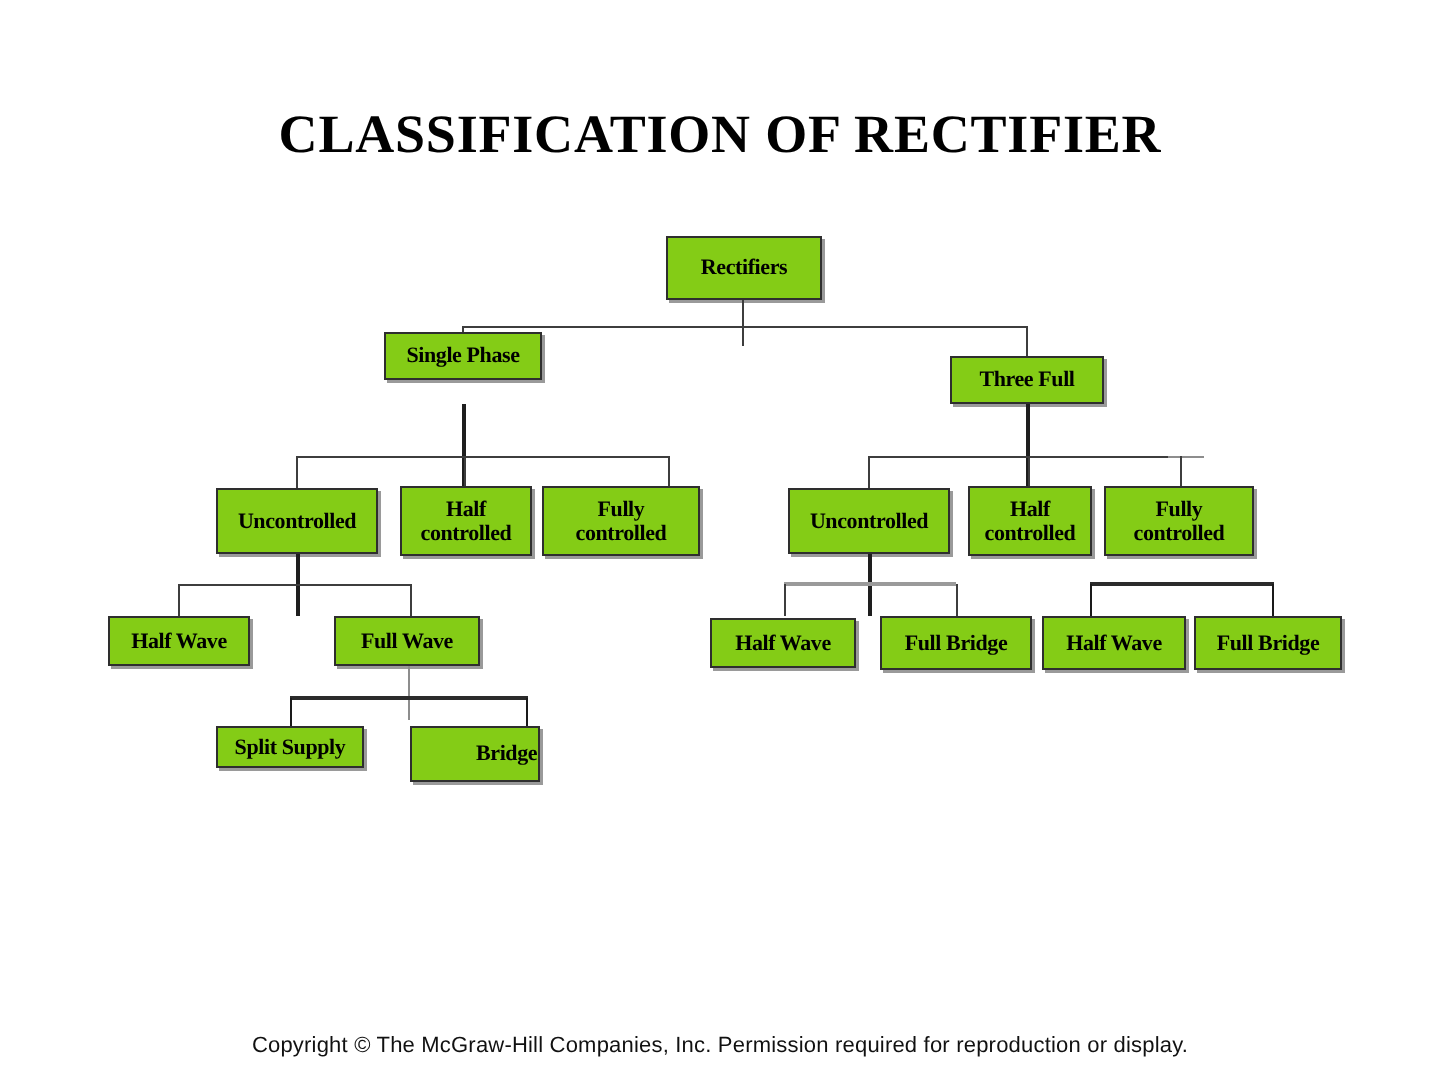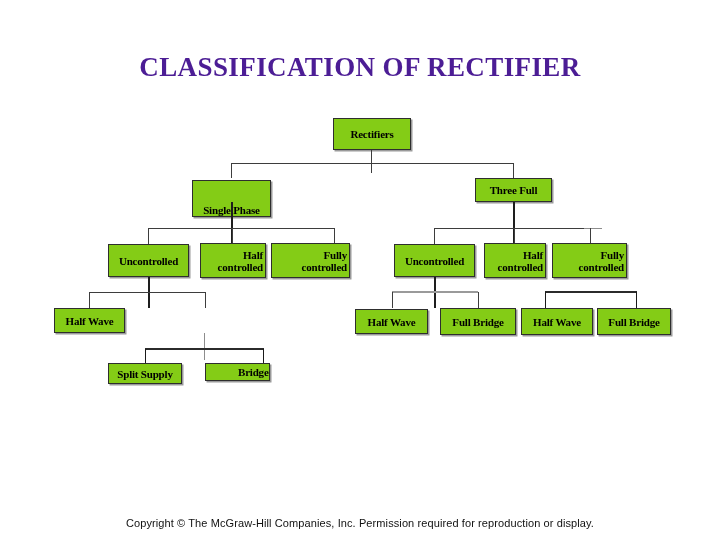--- a/index.html
+++ b/index.html
@@ -26,21 +26,21 @@
   #page-title {
     position: absolute;
     left: 0;
     top: 52px;
     width: 720px;
     text-align: center;
     font-family: "Liberation Serif", "DejaVu Serif", serif;
     font-weight: bold;
     font-size: 27px;
     letter-spacing: 0.4px;
-    color: #4c1d95;
+    color: #000000;
     white-space: nowrap;
   }
 
   #diagram {
     position: absolute;
     left: 0;
     top: 0;
     width: 720px;
     height: 470px;
   }
@@ -71,21 +71,21 @@
     text-align: center;
     color: #000000;
     font-family: "Liberation Serif", "DejaVu Serif", serif;
     font-weight: bold;
     font-size: 11px;
     line-height: 12px;
     letter-spacing: -0.2px;
     padding: 0 2px;
     overflow: hidden;
   }
-  .node.two-line { line-height: 12px; text-align: right; }
+  .node.two-line { line-height: 12px; }
   .node .lbl { display: block; width: 100%; }
 
   #footer-note {
     position: absolute;
     left: 0;
     top: 517px;
     width: 720px;
     text-align: center;
     font-family: "Liberation Sans", sans-serif;
     font-size: 11px;
@@ -106,21 +106,21 @@
     <div class="node" style="left:333px; top:118px; width:78px; height:32px;">
       <span class="lbl">Rectifiers</span>
     </div>
 
     <div class="ln v" style="left:371px; top:150px; width:1px; height:23px;"></div>
 
     <div class="ln h" style="left:231px; top:163px; width:282px; height:1px;"></div>
     <div class="ln v" style="left:231px; top:163px; width:1px; height:15px;"></div>
     <div class="ln v" style="left:513px; top:163px; width:1px; height:15px;"></div>
 
-    <div class="node" style="left:192px; top:180px; width:79px; height:37px;align-items:flex-end;">
+    <div class="node" style="left:192px; top:166px; width:79px; height:24px;">
       <span class="lbl">Single Phase</span>
     </div>
     <div class="node" style="left:475px; top:178px; width:77px; height:24px;">
       <span class="lbl">Three Full</span>
     </div>
 
     <div class="ln thick-v" style="left:231px; top:202px; width:2px; height:46px;"></div>
     <div class="ln h" style="left:148px; top:228px; width:186px; height:1px;"></div>
     <div class="ln v" style="left:148px; top:228px; width:1px; height:16px;"></div>
     <div class="ln v" style="left:232px; top:228px; width:1px; height:16px;"></div>
@@ -163,20 +163,23 @@
     <div class="ln v" style="left:392px; top:292px; width:1px; height:16px;"></div>
     <div class="ln v" style="left:478px; top:292px; width:1px; height:16px;"></div>
 
     <div class="ln thick-h" style="left:545px; top:291px; width:92px; height:2px;"></div>
     <div class="ln v dark" style="left:545px; top:292px; width:1px; height:16px;"></div>
     <div class="ln v dark" style="left:636px; top:292px; width:1px; height:16px;"></div>
 
     <div class="node" style="left:54px; top:308px; width:71px; height:25px;">
       <span class="lbl">Half Wave</span>
     </div>
+    <div class="node" style="left:167px; top:308px; width:73px; height:25px;">
+      <span class="lbl">Full Wave</span>
+    </div>
 
     <div class="node" style="left:355px; top:309px; width:73px; height:25px;">
       <span class="lbl">Half Wave</span>
     </div>
     <div class="node" style="left:440px; top:308px; width:76px; height:27px;">
       <span class="lbl">Full Bridge</span>
     </div>
     <div class="node" style="left:521px; top:308px; width:72px; height:27px;">
       <span class="lbl">Half Wave</span>
     </div>
@@ -185,21 +188,21 @@
     </div>
 
     <div class="ln v gray" style="left:204px; top:333px; width:1px; height:27px;"></div>
     <div class="ln thick-h" style="left:145px; top:348px; width:119px; height:2px;"></div>
     <div class="ln v dark" style="left:145px; top:349px; width:1px; height:15px;"></div>
     <div class="ln v dark" style="left:263px; top:349px; width:1px; height:15px;"></div>
 
     <div class="node" style="left:108px; top:363px; width:74px; height:21px;">
       <span class="lbl">Split Supply</span>
     </div>
-    <div class="node" style="left:205px; top:363px; width:65px; height:18px;padding-left:32px;">
+    <div class="node" style="left:205px; top:363px; width:65px; height:28px;padding-left:32px;">
       <span class="lbl">Bridge</span>
     </div>
 
   </div>
 
   <div id="footer-note">Copyright © The McGraw-Hill Companies, Inc. Permission required for reproduction or display.</div>
 
 </div>
 
 </body></html>

